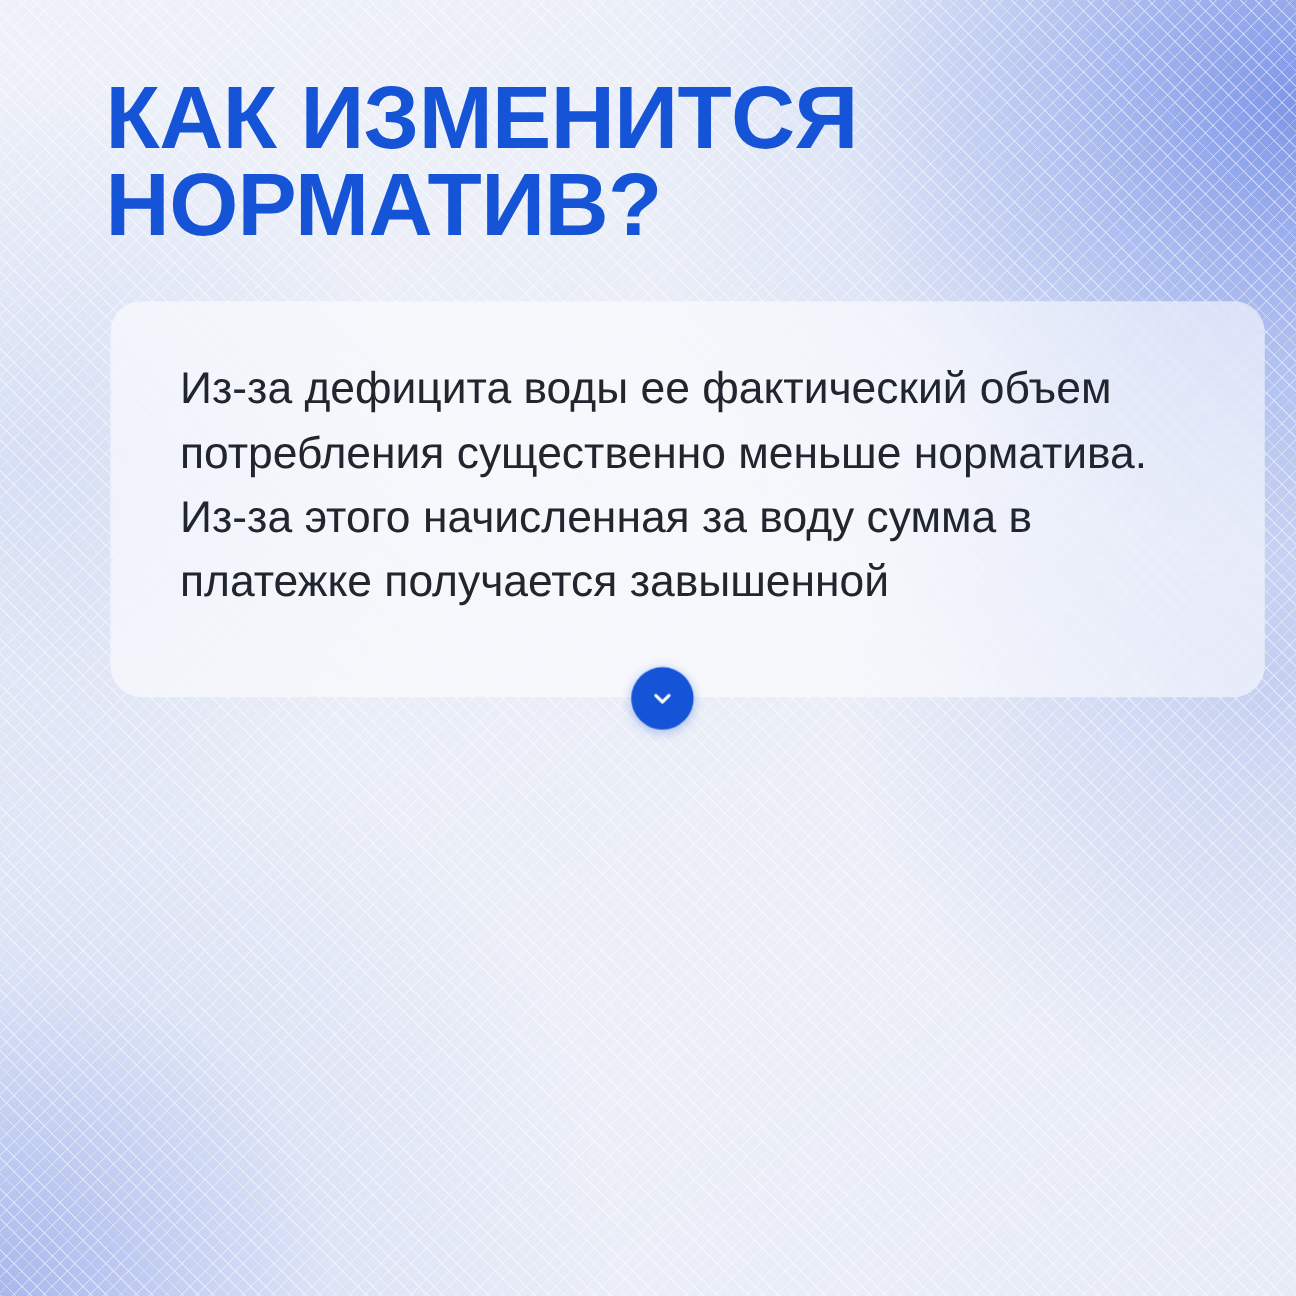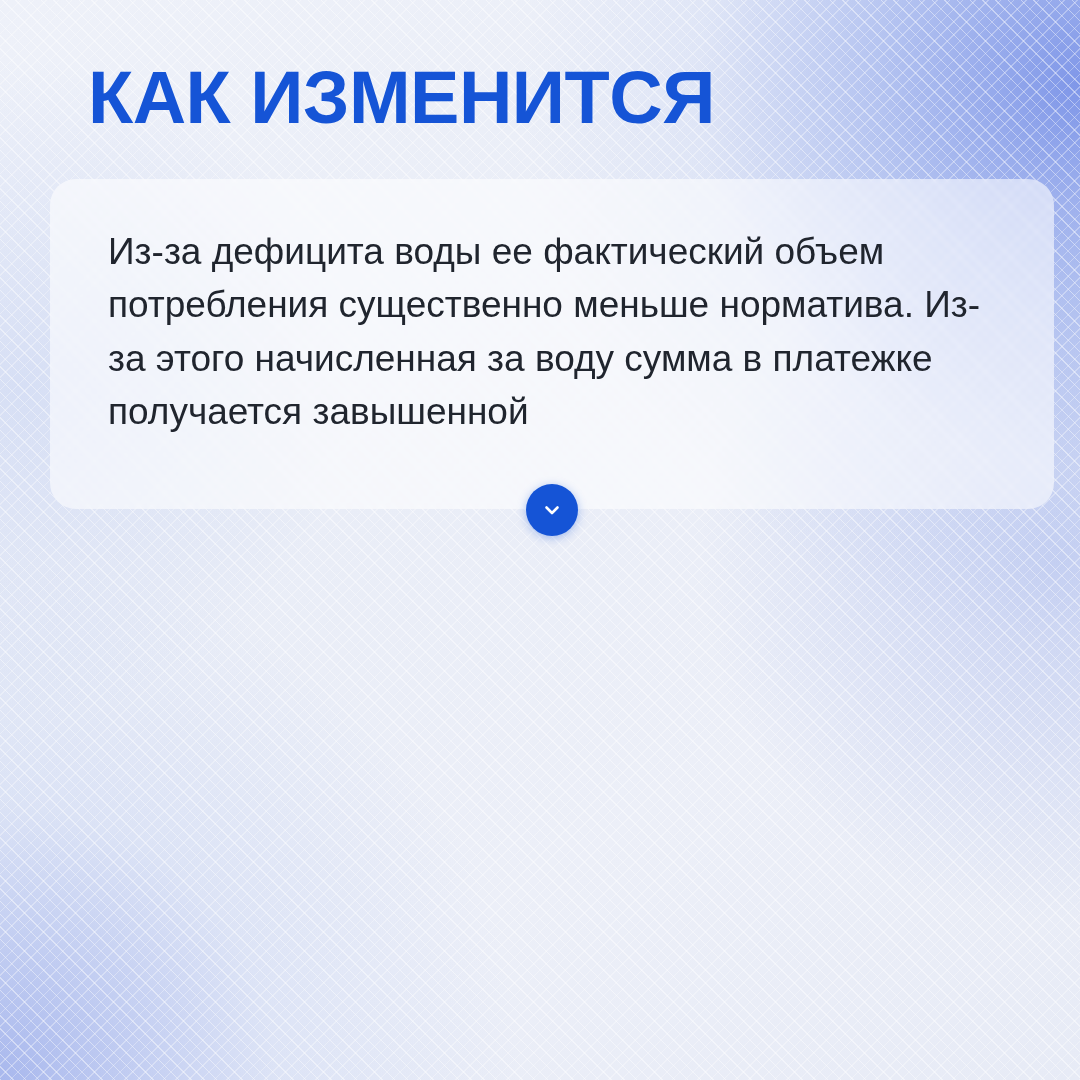--- a/index.html
+++ b/index.html
@@ -79,20 +79,21 @@
     font-size: 37px;
     line-height: 1.45;
     font-weight: 400;
   }
   .card p .b {
     font-weight: 700;
   }
 
   .card-top {
     min-height: 330px;
+    margin-left: 42px;
   }
 
   .arrow-wrap {
     position: relative;
     height: 0;
     display: flex;
     justify-content: center;
   }
   .arrow-badge {
     position: relative;
@@ -117,20 +118,21 @@
   }
 </style>
 </head>
 <body>
 
 <div class="poster">
   <div class="content">
 
     <h1 class="title">
       <span class="line">КАК ИЗМЕНИТСЯ</span>
+      <span class="line">НОРМАТИВ?</span>
     </h1>
 
     <div class="cards">
 
       <div class="card card-top">
         <p>Из-за дефицита воды ее фактический объем потребления существенно меньше норматива. Из-за этого начисленная за воду сумма в платежке получается завышенной</p>
       </div>
 
       <div class="arrow-wrap">
         <div class="arrow-badge">

